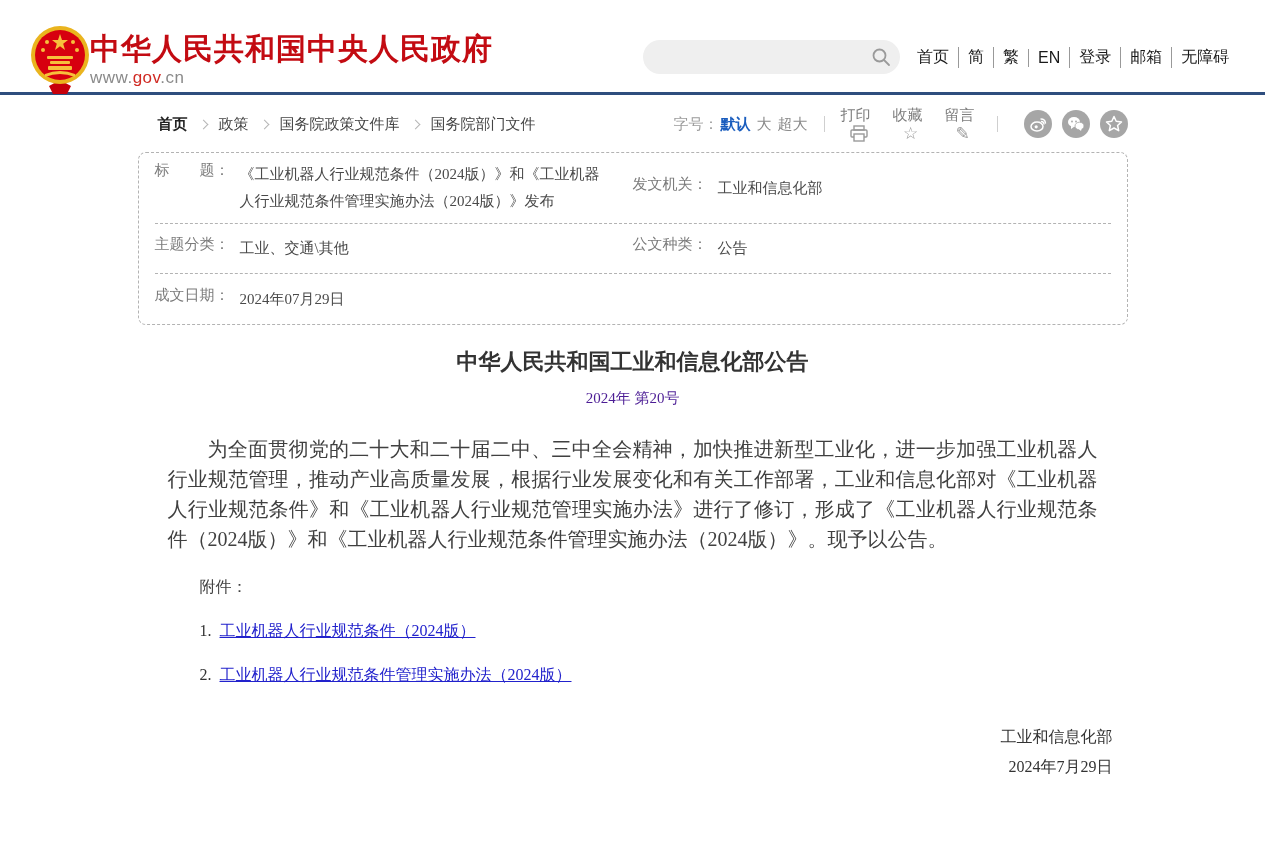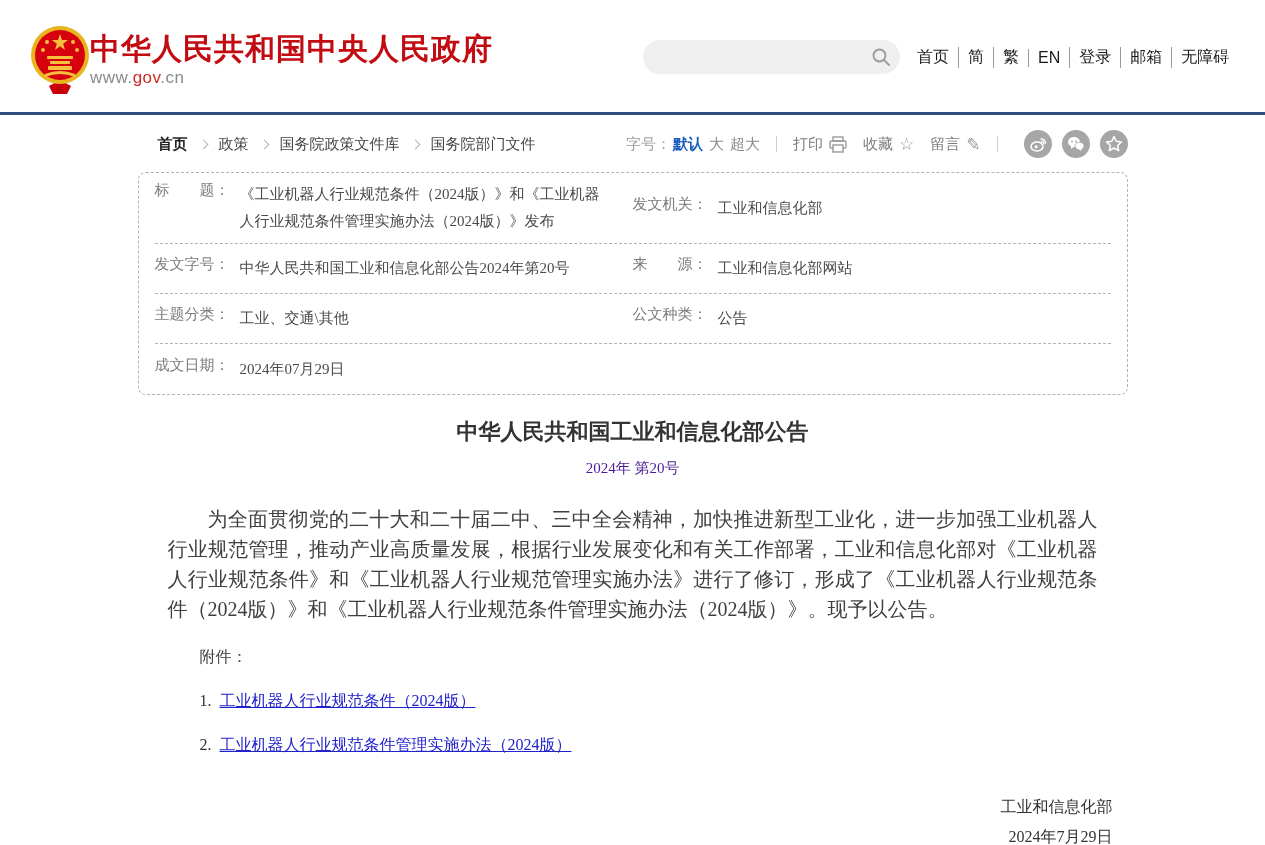--- a/index.html
+++ b/index.html
@@ -1,20 +1,20 @@
 <!DOCTYPE html>
 <html><head>
 <meta charset="utf-8">
 <style>
   * { margin: 0; padding: 0; box-sizing: border-box; }
   html, body { width: 1265px; height: 845px; background: #ffffff; overflow: hidden; }
   body { font-family: "Liberation Sans", "DejaVu Sans", sans-serif; color: #333; }
 
   
-  .header { position: relative; height: 112px; background: #fff; }
+  .header { position: relative; height: 92px; background: #fff; }
   .logo { position: absolute; left: 27px; top: 24px; width: 66px; height: 70px; cursor: pointer; }
   .site-title-block { position: absolute; left: 90px; top: 33px; }
   .site-title { font-size: 30px; font-weight: bold; color: #c30b12; letter-spacing: 1px; line-height: 32px; cursor: pointer; }
   .site-url { margin-top: 3px; font-size: 17px; color: #8a8a8a; letter-spacing: 0.5px; }
   .site-url .red { color: #d02a23; }
 
   .search-box { position: absolute; left: 643px; top: 40px; width: 257px; height: 34px;
     background: #efefef; border-radius: 17px; display: flex; align-items: center; }
   .search-input { flex: 1; height: 100%; background: transparent; border: none; outline: none;
     padding: 0 6px 0 16px; font-size: 14px; color: #333; }
@@ -35,21 +35,21 @@
   .breadcrumb .crumb { cursor: pointer; }
   .breadcrumb .crumb.first { font-weight: bold; color: #222; }
   .crumb-sep { width: 7px; height: 7px; border-top: 1px solid #b5b5b5; border-right: 1px solid #b5b5b5;
     transform: rotate(45deg); margin: 0 12px; }
 
   .toolbar { display: flex; align-items: center; font-size: 15px; color: #8b8b8b; }
   .toolbar .fs-label { color: #9a9a9a; }
   .toolbar .fs-opt { margin-left: 6px; cursor: pointer; color: #8b8b8b; }
   .toolbar .fs-opt.active { color: #1a5dbe; font-weight: bold; margin-left: 2px; }
   .tb-sep { width: 1px; height: 16px; background: #cfcfcf; margin: 0 16px; }
-  .tb-item { display: flex; align-items: center; margin-right: 16px; cursor: pointer; color: #7d7d7d; }
+  .tb-item { display: flex; align-items: center; margin-right: 16px; cursor: pointer; color: #7d7d7d; flex-direction: column; }
   .tb-item .tb-txt { margin-right: 6px; }
   .glyph-icon { font-size: 17px; color: #9a9a9a; line-height: 1; }
   .share-group { display: flex; align-items: center; margin-left: 14px; }
   .share-circle { width: 28px; height: 28px; border-radius: 50%; background: #a6a6a6; margin-left: 10px;
     display: flex; align-items: center; justify-content: center; cursor: pointer; }
 
   
   .meta { margin-top: 14px; border: 1px dashed #b3b3b3; border-radius: 8px; padding: 0 16px;
     font-family: "Liberation Serif", "DejaVu Serif", serif; font-size: 15px; }
   .meta-row { display: flex; border-bottom: 1px dashed #b3b3b3; min-height: 50px; align-items: center; }
@@ -196,30 +196,20 @@
         <span class="meta-label">标　　题：</span>
         <span class="meta-value">《工业机器人行业规范条件（2024版）》和《工业机器人行业规范条件管理实施办法（2024版）》发布</span>
       </div>
       <div class="meta-cell right">
         <span class="meta-label">发文机关：</span>
         <span class="meta-value">工业和信息化部</span>
       </div>
     </div>
     <div class="meta-row">
       <div class="meta-cell left">
-        <span class="meta-label">发文字号：</span>
-        <span class="meta-value">中华人民共和国工业和信息化部公告2024年第20号</span>
-      </div>
-      <div class="meta-cell right">
-        <span class="meta-label">来　　源：</span>
-        <span class="meta-value">工业和信息化部网站</span>
-      </div>
-    </div>
-    <div class="meta-row">
-      <div class="meta-cell left">
         <span class="meta-label">主题分类：</span>
         <span class="meta-value">工业、交通\其他</span>
       </div>
       <div class="meta-cell right">
         <span class="meta-label">公文种类：</span>
         <span class="meta-value">公告</span>
       </div>
     </div>
     <div class="meta-row">
       <div class="meta-cell left">

